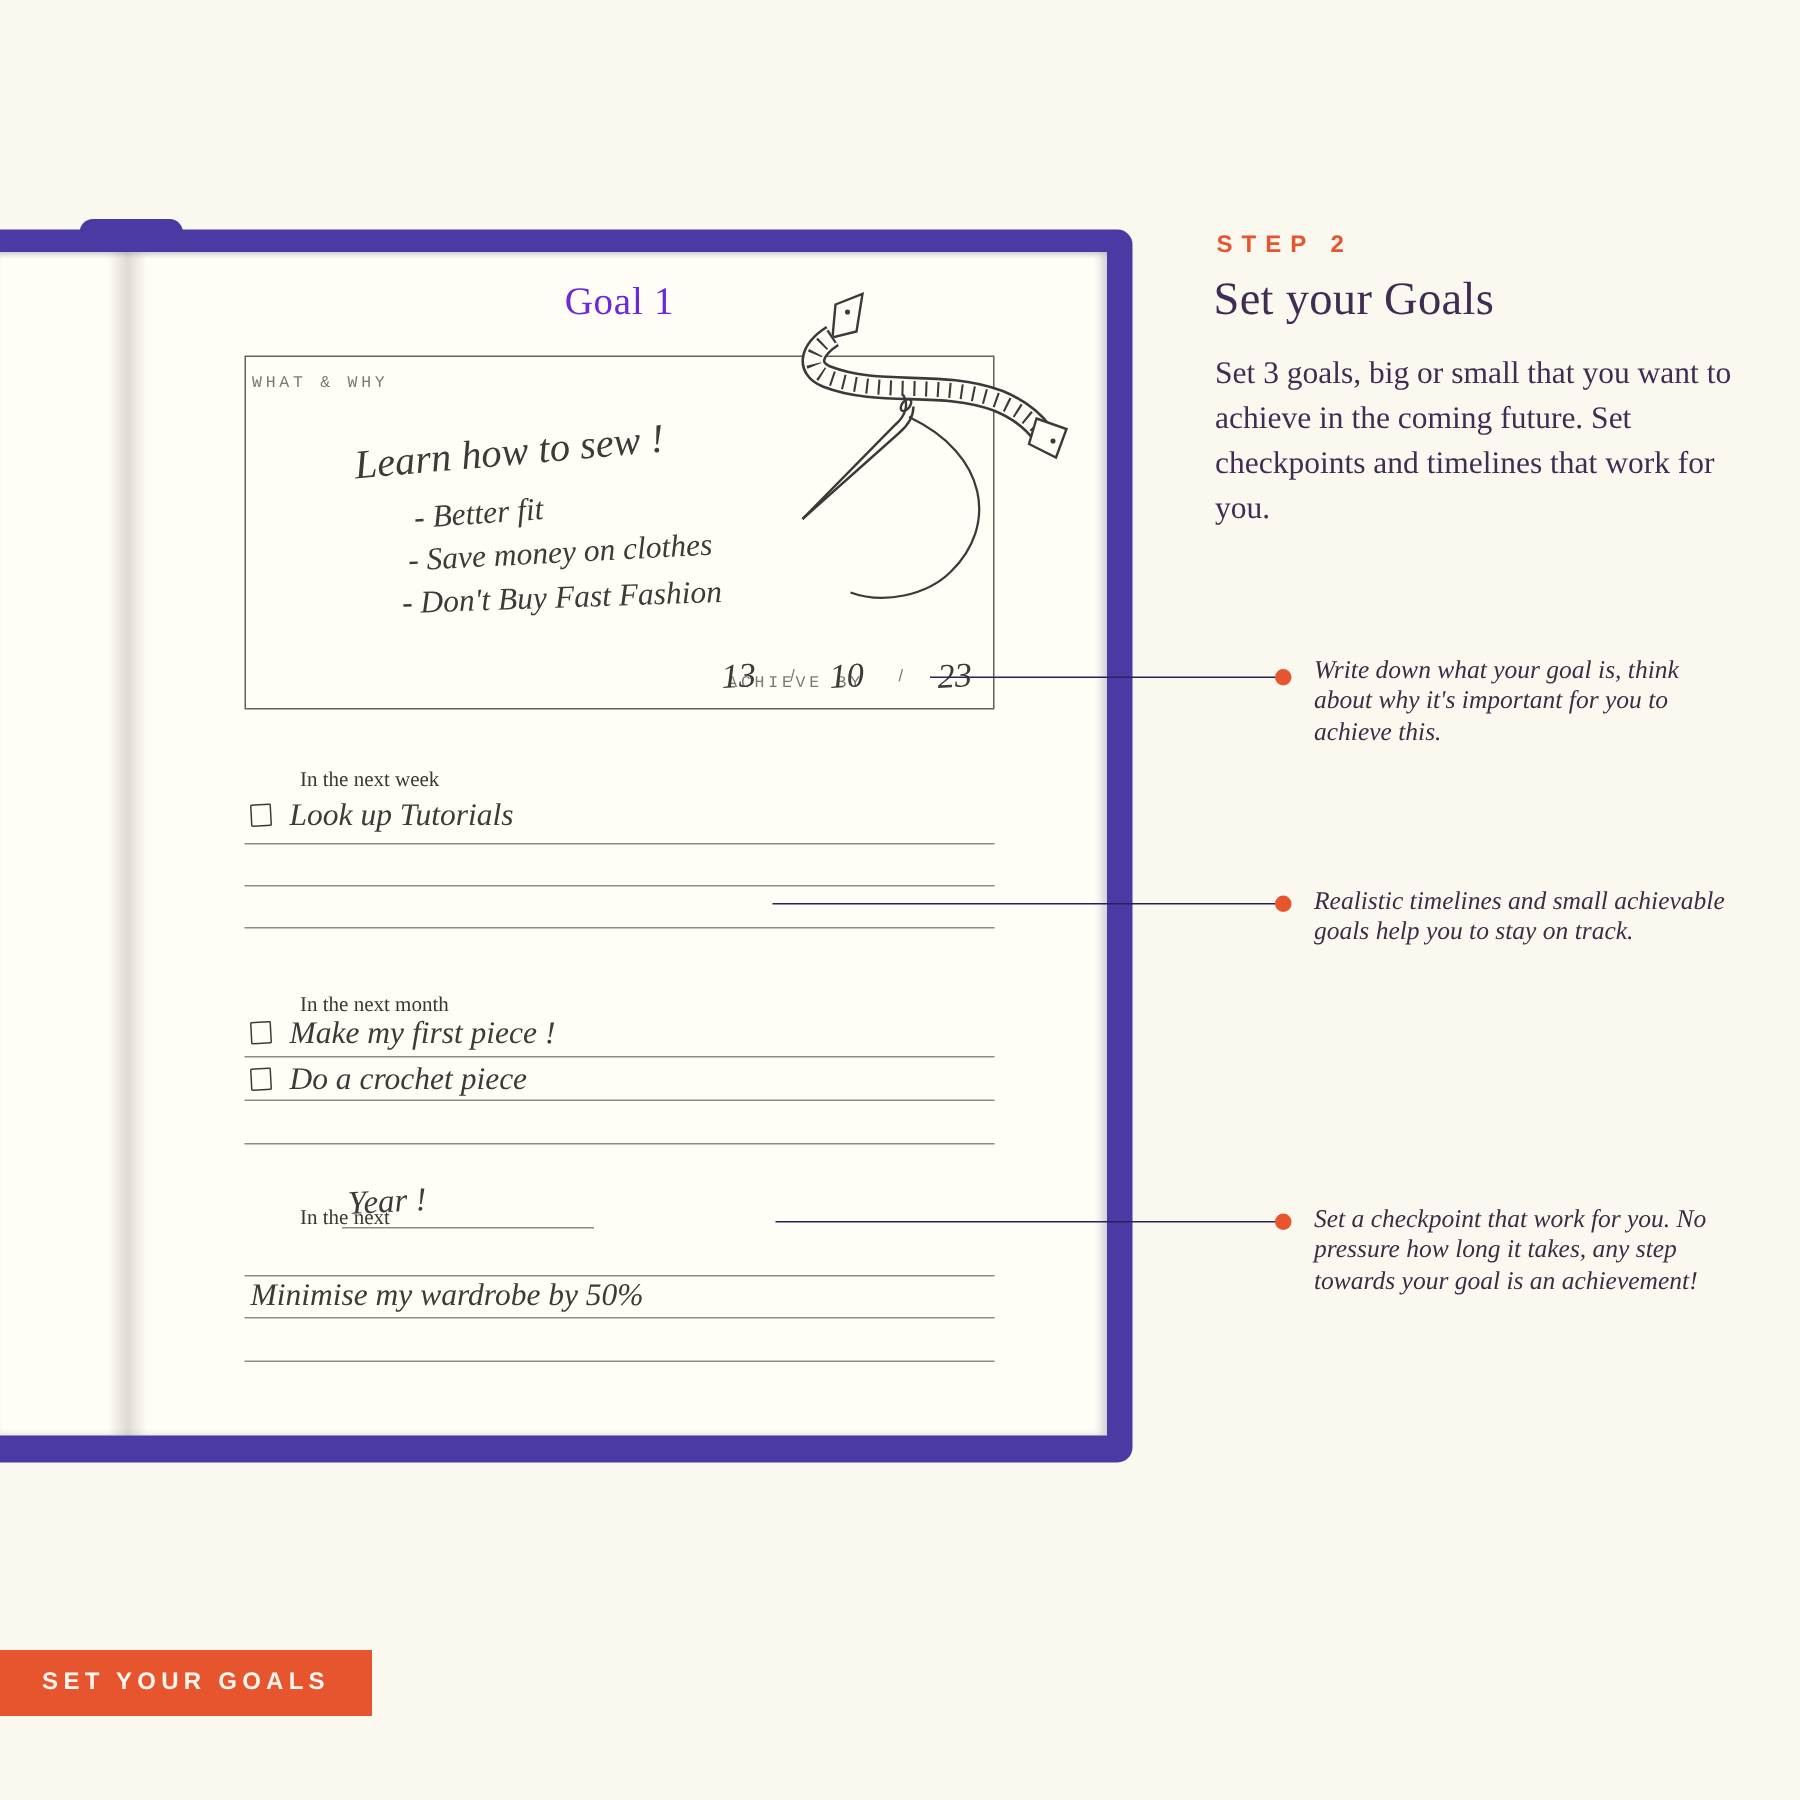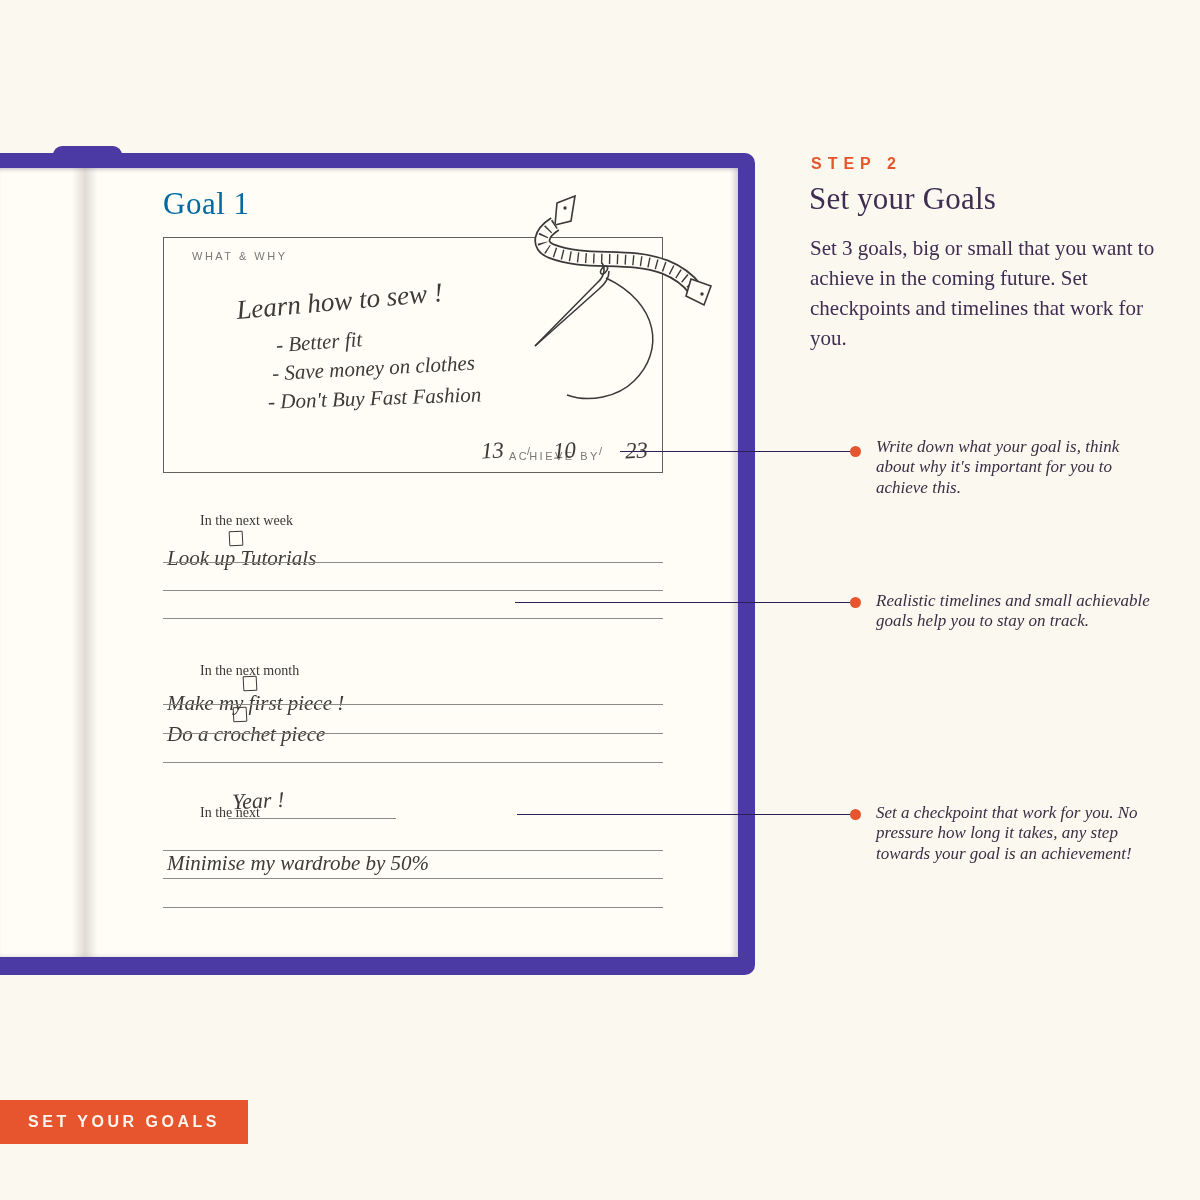--- a/index.html
+++ b/index.html
@@ -23,46 +23,46 @@
     position:absolute;left:0;top:15px;width:738px;height:789px;
     background:#fffdf6;
     box-shadow:inset -4px 0 5px rgba(40,30,80,.18), inset 0 4px 4px -3px rgba(40,30,80,.2);
   }
   .gutter{
     position:absolute;left:72px;top:0;width:26px;height:100%;
     background:linear-gradient(90deg, rgba(110,100,90,0) 0%, rgba(110,100,90,.22) 50%, rgba(110,100,90,0) 100%);
   }
   .goal-title{
     position:absolute;left:163px;top:18px;width:500px;
-    text-align:left;font-size:31px;color:#0369a1;letter-spacing:.5px;
+    text-align:center;font-size:26px;color:#6d28d9;letter-spacing:.5px;
   }
   .whatwhy{
     position:absolute;left:163px;top:69px;width:500px;height:236px;
     border:1.2px solid #63615c;box-sizing:border-box;
   }
   .caps-label{
     font-family:"Liberation Sans", sans-serif;
     font-size:11px;letter-spacing:2.5px;color:#7b7974;
   }
-  .whatwhy .caps-label{position:absolute;left:28px;top:12px;}
+  .whatwhy .caps-label{position:absolute;left:4px;top:12px;font-family:Liberation Mono, monospace;}
   .hw{font-family:"Liberation Serif", serif;font-style:italic;color:#3d3a37;white-space:nowrap;}
   .hw-goal{position:absolute;left:72px;top:48px;font-size:27px;transform:rotate(-5deg);}
   .hw-b0{position:absolute;left:112px;top:92px;font-size:21px;transform:rotate(-4deg);}
   .hw-b1{position:absolute;left:108px;top:118px;font-size:21px;transform:rotate(-3deg);}
   .hw-b2{position:absolute;left:104px;top:148px;font-size:21px;transform:rotate(-2deg);}
   .achieve-row{
     position:absolute;right:14px;bottom:8px;display:flex;align-items:center;gap:23px;
   }
   .hw-date{font-size:23px;transform:rotate(-3deg);}
   .date-sep{font-family:"Liberation Sans", sans-serif;font-size:11px;color:#7b7974;}
   .sketch{position:absolute;left:505px;top:25px;width:210px;height:225px;z-index:3;}
   .section-label{position:absolute;left:163px;font-size:14px;color:#3b3833;margin-left:37px;}
   .rule{position:absolute;left:163px;width:500px;height:0;border-bottom:1.2px solid #8d8b86;}
   .rule-short{position:absolute;left:228px;width:168px;height:0;border-bottom:1.5px solid #8d8b86;}
-  .hw-line{position:absolute;left:167px;font-size:21px;display:flex;align-items:center;flex-direction:column;}
+  .hw-line{position:absolute;left:167px;font-size:21px;display:flex;align-items:center;}
   .cb{
     display:inline-block;width:12px;height:13px;margin-right:12px;
     border:1.6px solid #3d3a37;border-radius:1px;transform:rotate(-3deg);
     flex:0 0 auto;
   }
   
   .step-label{
     position:absolute;left:811px;top:155px;
     font-family:"Liberation Sans", sans-serif;font-size:16px;font-weight:700;
     letter-spacing:6px;color:#e6552d;

